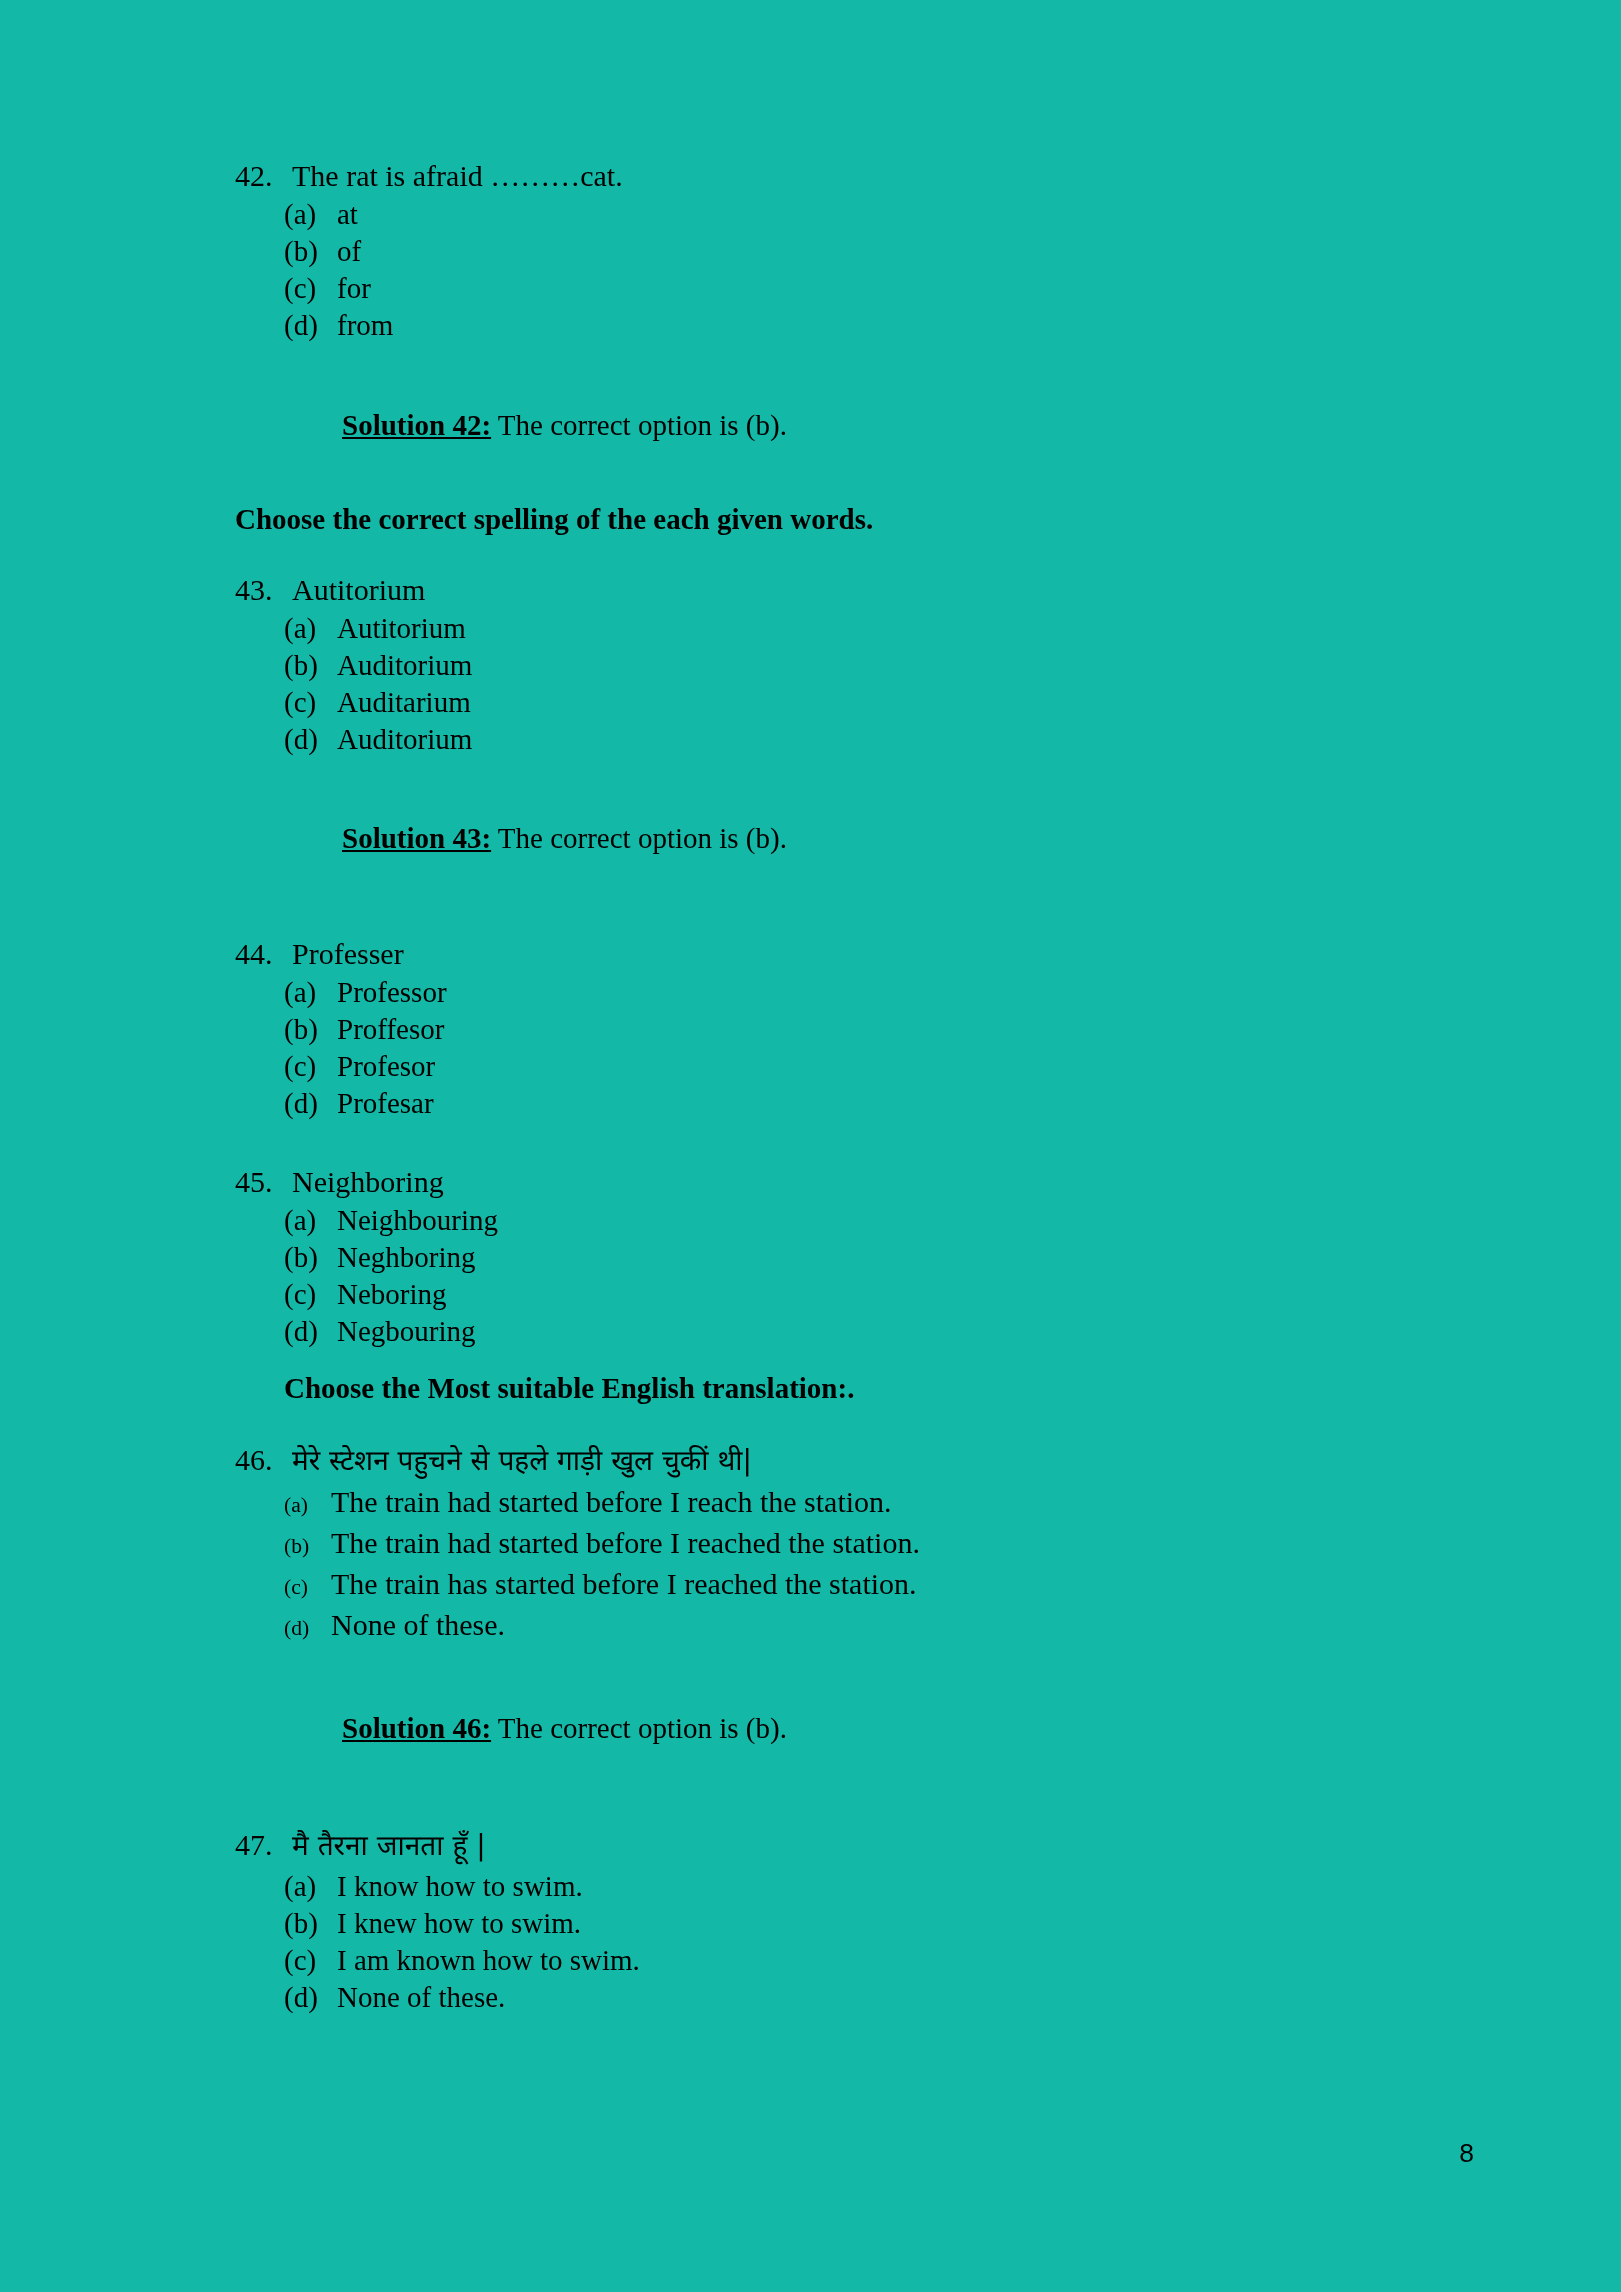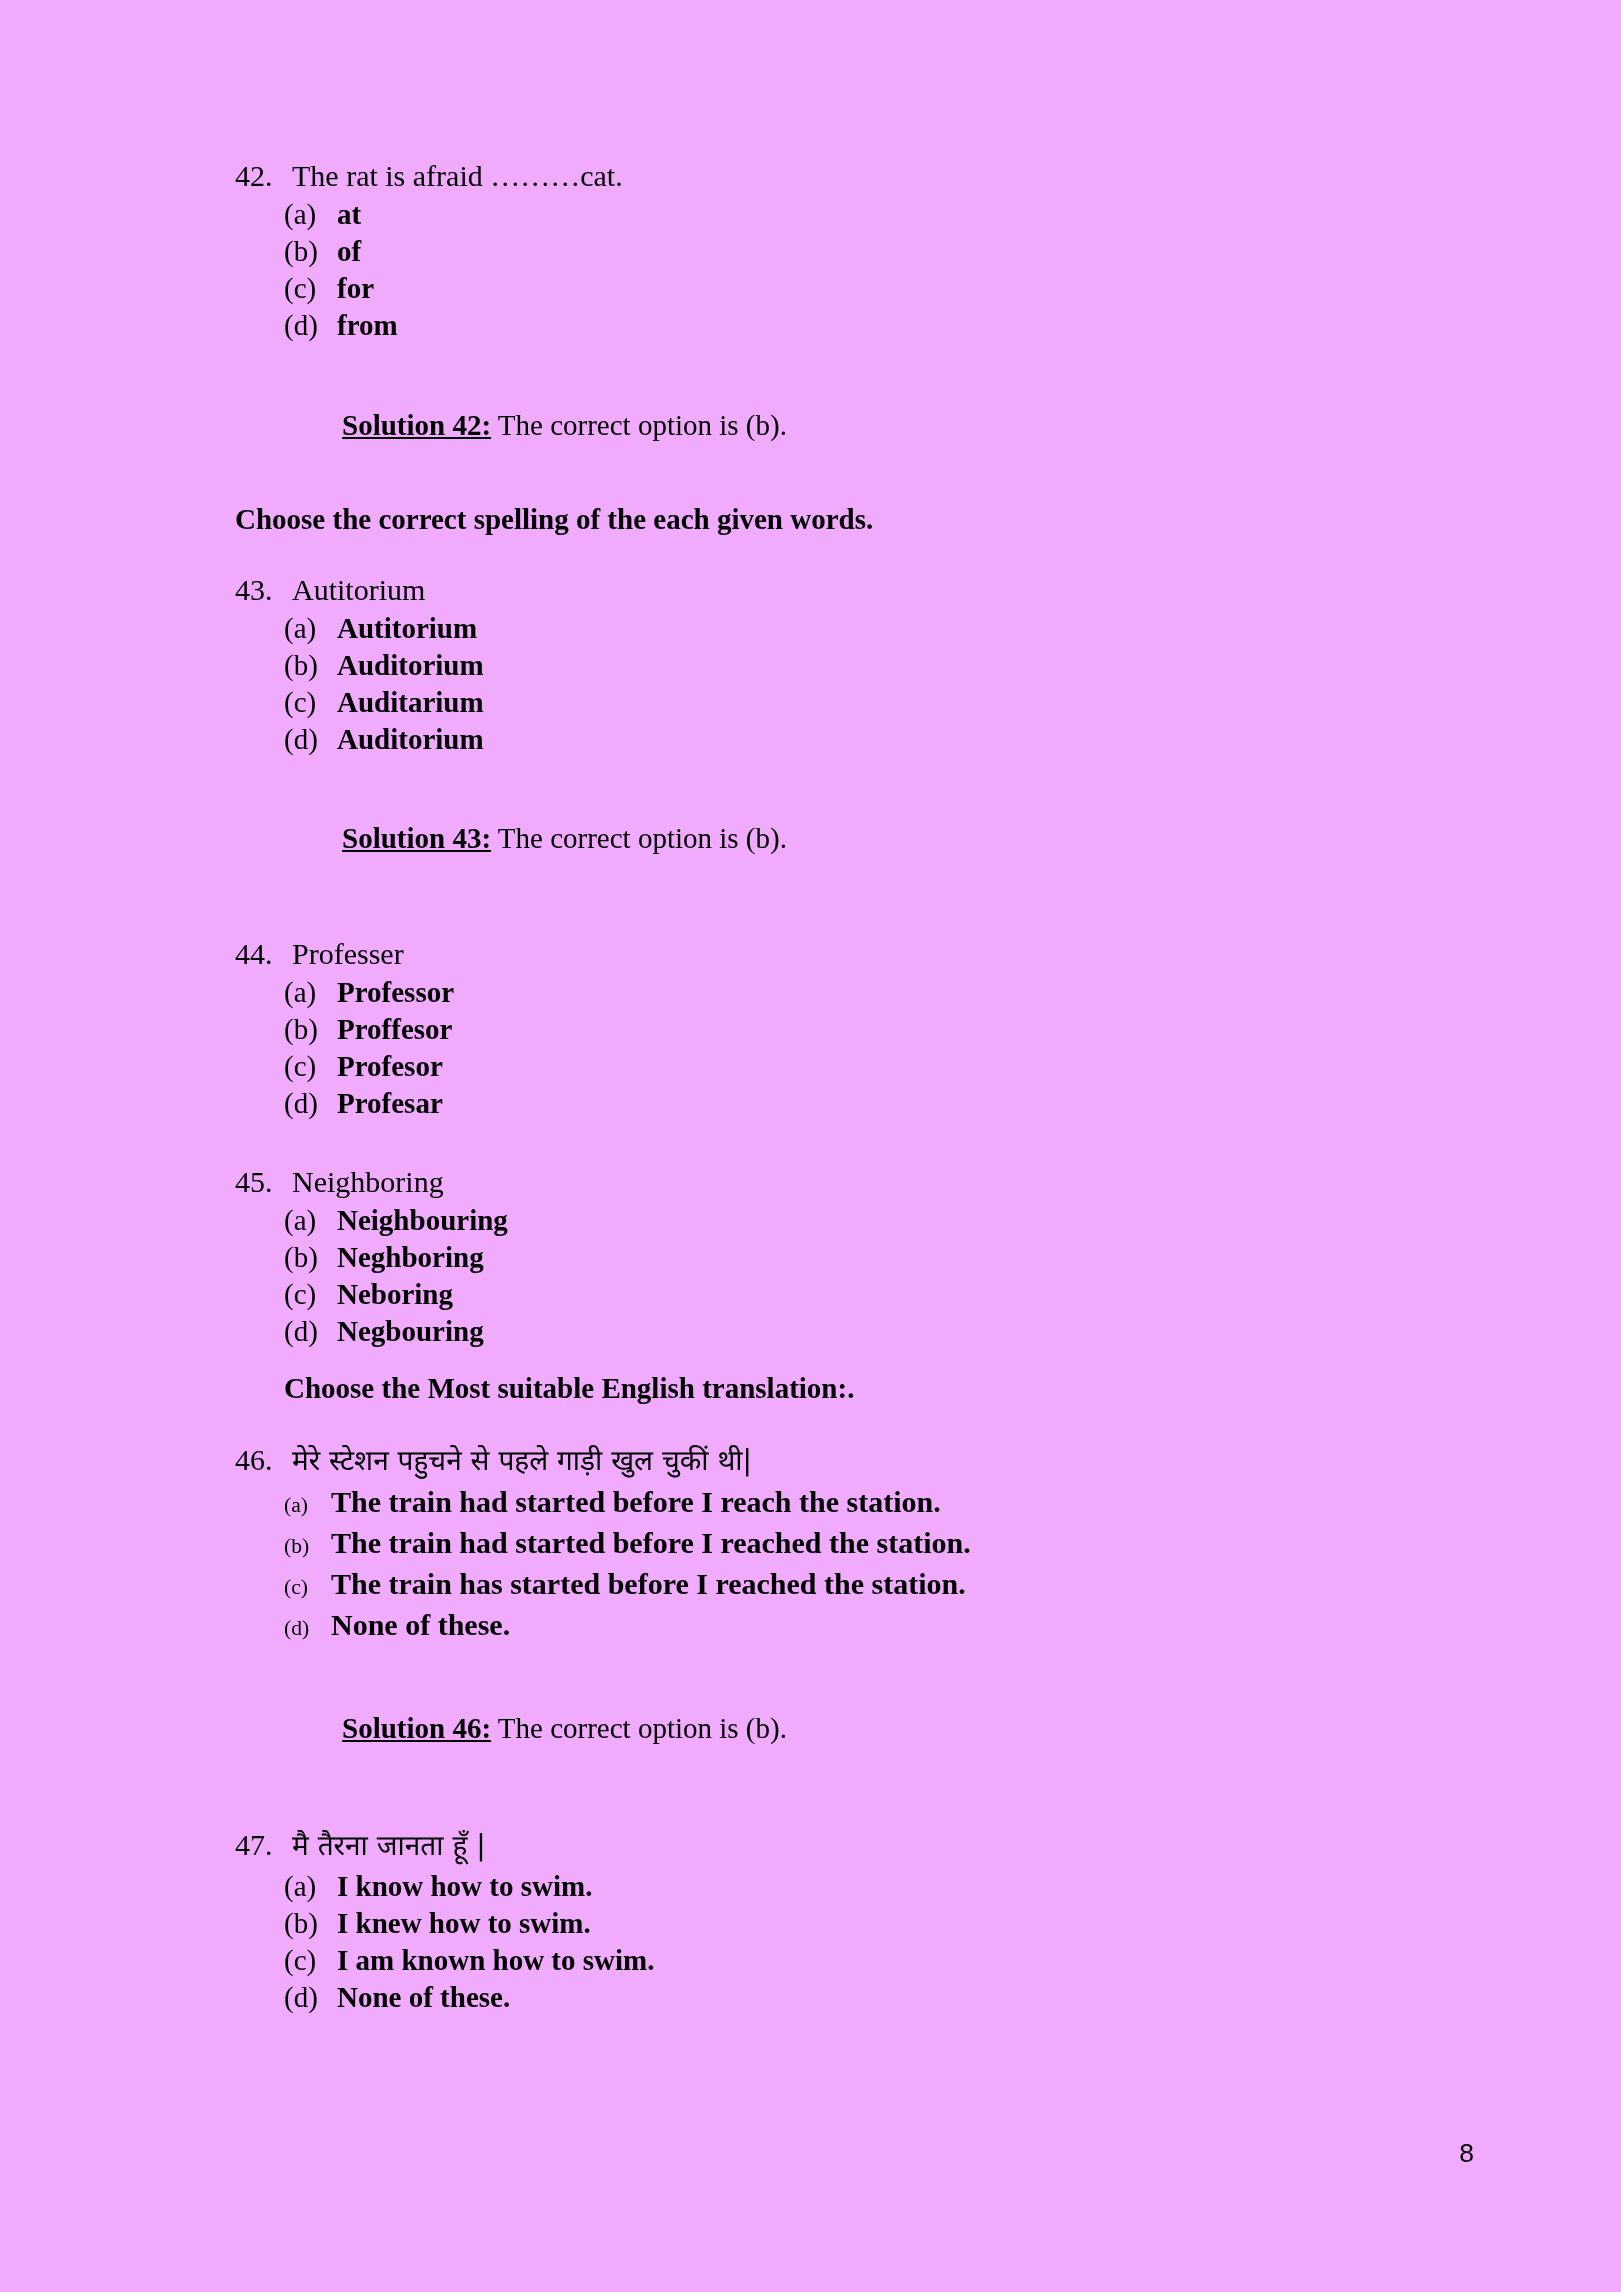--- a/index.html
+++ b/index.html
@@ -9,21 +9,21 @@
     background: #ffffff;
   }
   body {
     font-family: "Liberation Serif", "DejaVu Serif", serif;
     color: #000000;
   }
   .page {
     position: relative;
     width: 1621px;
     height: 2293px;
-    background: #f0abfc;
+    background: #14b8a6;
     box-sizing: border-box;
     padding: 157px 147px 0 235px;
     overflow: hidden;
   }
   .content {
     width: 1157px;
   }
 
   
   .qblock {
@@ -65,21 +65,20 @@
     line-height: 37px;
     padding-left: 49px;
     white-space: pre;
   }
   .opt-label {
     flex: 0 0 53px;
     width: 53px;
   }
   .opt-text {
     flex: 1 1 auto;
-    font-weight: bold;
   }
 
   
   .opt.small-label .opt-label {
     font-size: 21.6px;
     flex: 0 0 47px;
     width: 47px;
   }
   .opt.small-label .opt-text {
     font-size: 30px;

